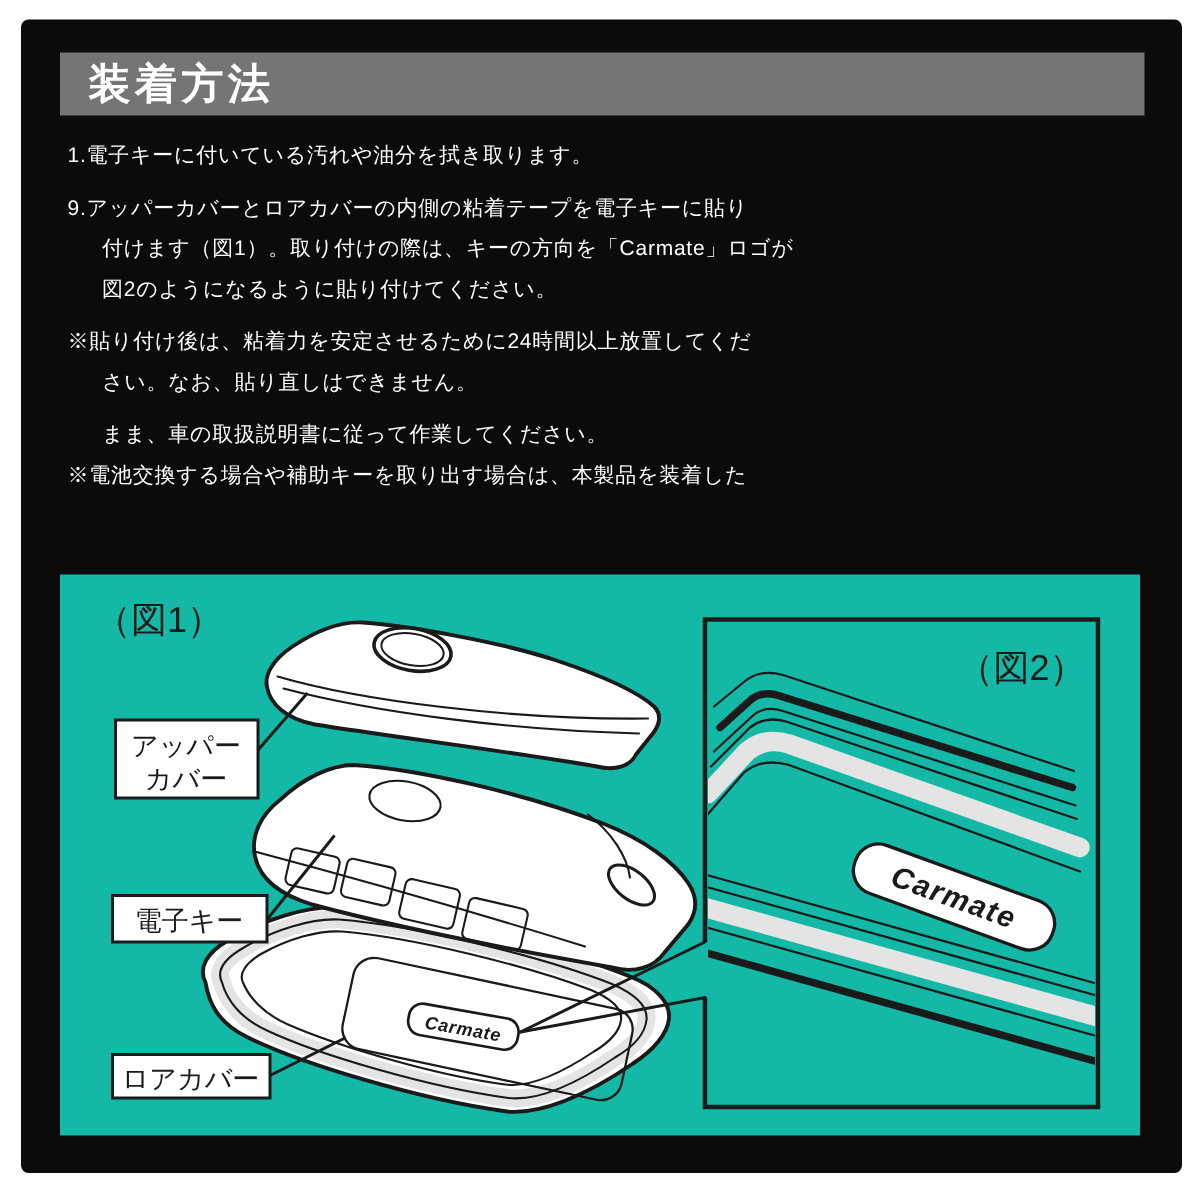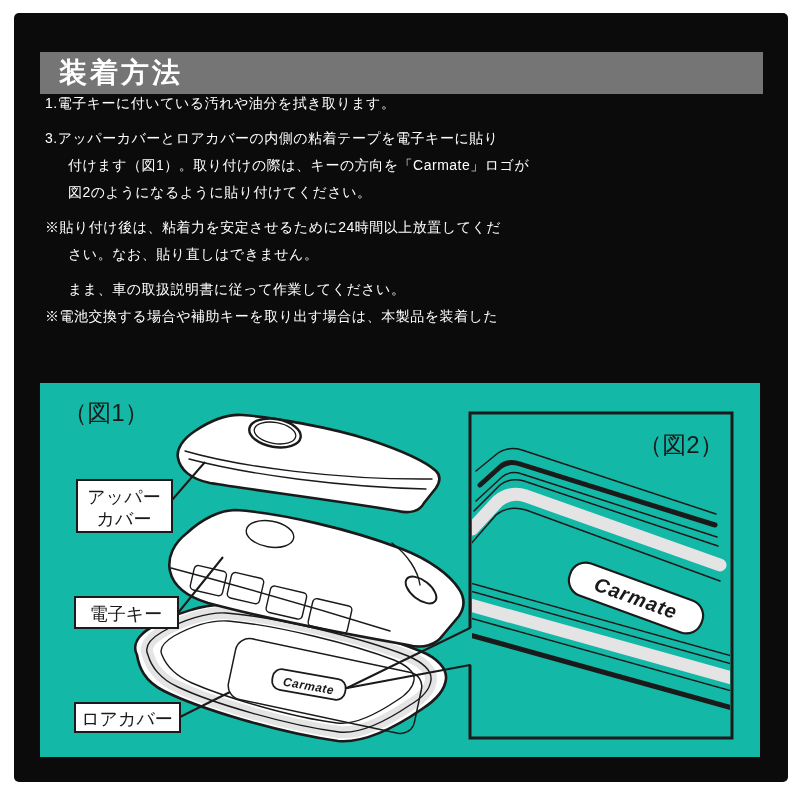--- a/index.html
+++ b/index.html
@@ -7,21 +7,21 @@
     width:800px;height:800px;background:#ffffff;
     font-family:"Liberation Sans",sans-serif;
     position:relative;overflow:hidden;
   }
   .frame{
     position:absolute;left:14px;top:13px;width:774px;height:769px;
     background:#0b0b0b;border-radius:5px;
   }
   .header-bar{
     position:absolute;left:26px;top:22px;width:723px;height:42px;
-    background:#757575;display:flex;align-items:center;margin-top:17px;
+    background:#757575;display:flex;align-items:center;
   }
   .header-bar .title{
     color:#ffffff;font-size:28px;font-weight:bold;
     letter-spacing:3px;padding-left:19px;line-height:42px;
   }
   .inst-block{
     position:absolute;left:31px;top:77px;width:730px;
     color:#ffffff;font-size:14px;line-height:27px;letter-spacing:0.5px;
   }
   .inst{margin-bottom:8px;}
@@ -43,21 +43,21 @@
 
   <div class="header-bar">
     <span class="title">装着方法</span>
   </div>
 
   <div class="inst-block">
     <div class="inst">
       <div class="ln">1.電子キーに付いている汚れや油分を拭き取ります。</div>
     </div>
     <div class="inst">
-      <div class="ln">3.アッパーカバーとロアカバーの内側の粘着テープを電子キーに貼り</div>
+      <div class="ln">9.アッパーカバーとロアカバーの内側の粘着テープを電子キーに貼り</div>
       <div class="ln cont">付けます（図1）。取り付けの際は、キーの方向を「Carmate」ロゴが</div>
       <div class="ln cont">図2のようになるように貼り付けてください。</div>
     </div>
     <div class="inst">
       <div class="ln">※貼り付け後は、粘着力を安定させるために24時間以上放置してくだ</div>
       <div class="ln cont">さい。なお、貼り直しはできません。</div>
     </div>
     <div class="inst">
       <div class="ln cont">まま、車の取扱説明書に従って作業してください。</div>
       <div class="ln">※電池交換する場合や補助キーを取り出す場合は、本製品を装着した</div>

